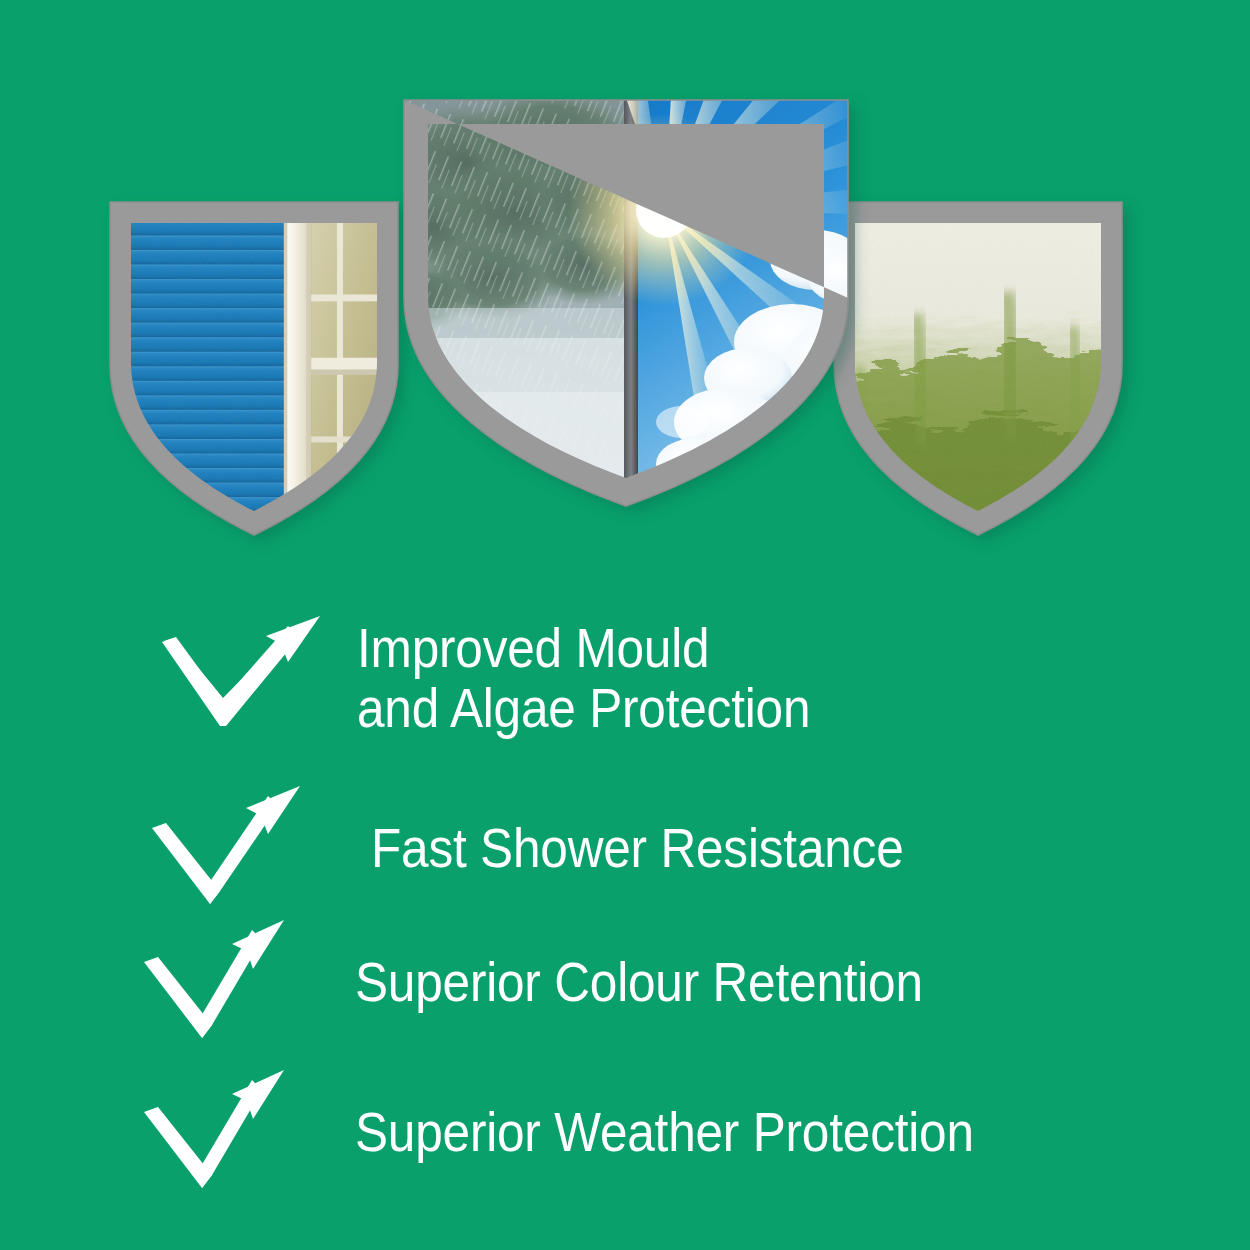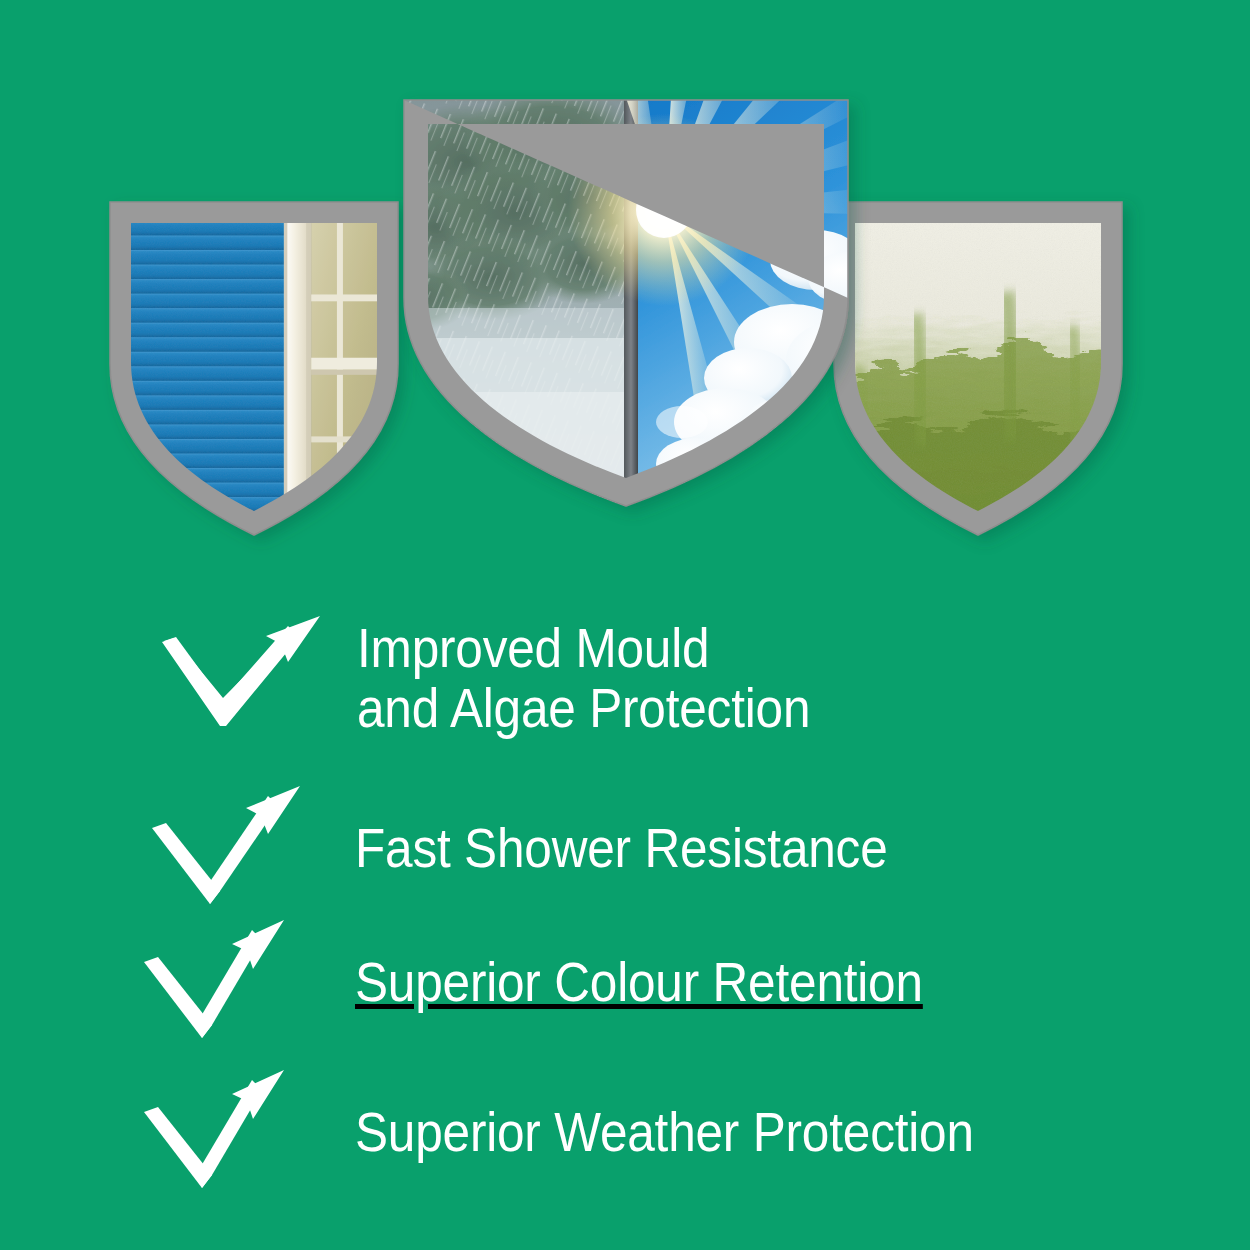--- a/index.html
+++ b/index.html
@@ -56,22 +56,22 @@
     font-size: 55px;
     line-height: 1.10;
     letter-spacing: -0.2px;
     white-space: pre-line;
     transform: scaleX(0.90);
     transform-origin: left center;
   }
 
   
   .row-0 { left: 160px; top:  14px; }
-  .row-1 { left: 150px; top: 184px; }
-  .row-2 { left: 142px; top: 318px; text-decoration: underline; }
+  .row-1 { left: 150px; top: 184px; gap: 16px; }
+  .row-2 { left: 142px; top: 318px; }
   .row-3 { left: 142px; top: 468px; }
 
   .row-0 .benefit-text { margin-left: 32px; }
   .row-1 .benefit-text { margin-left: 40px; }
   .row-2 .benefit-text { margin-left: 48px; }
   .row-3 .benefit-text { margin-left: 48px; }
 </style>
 </head>
 <body>
 

